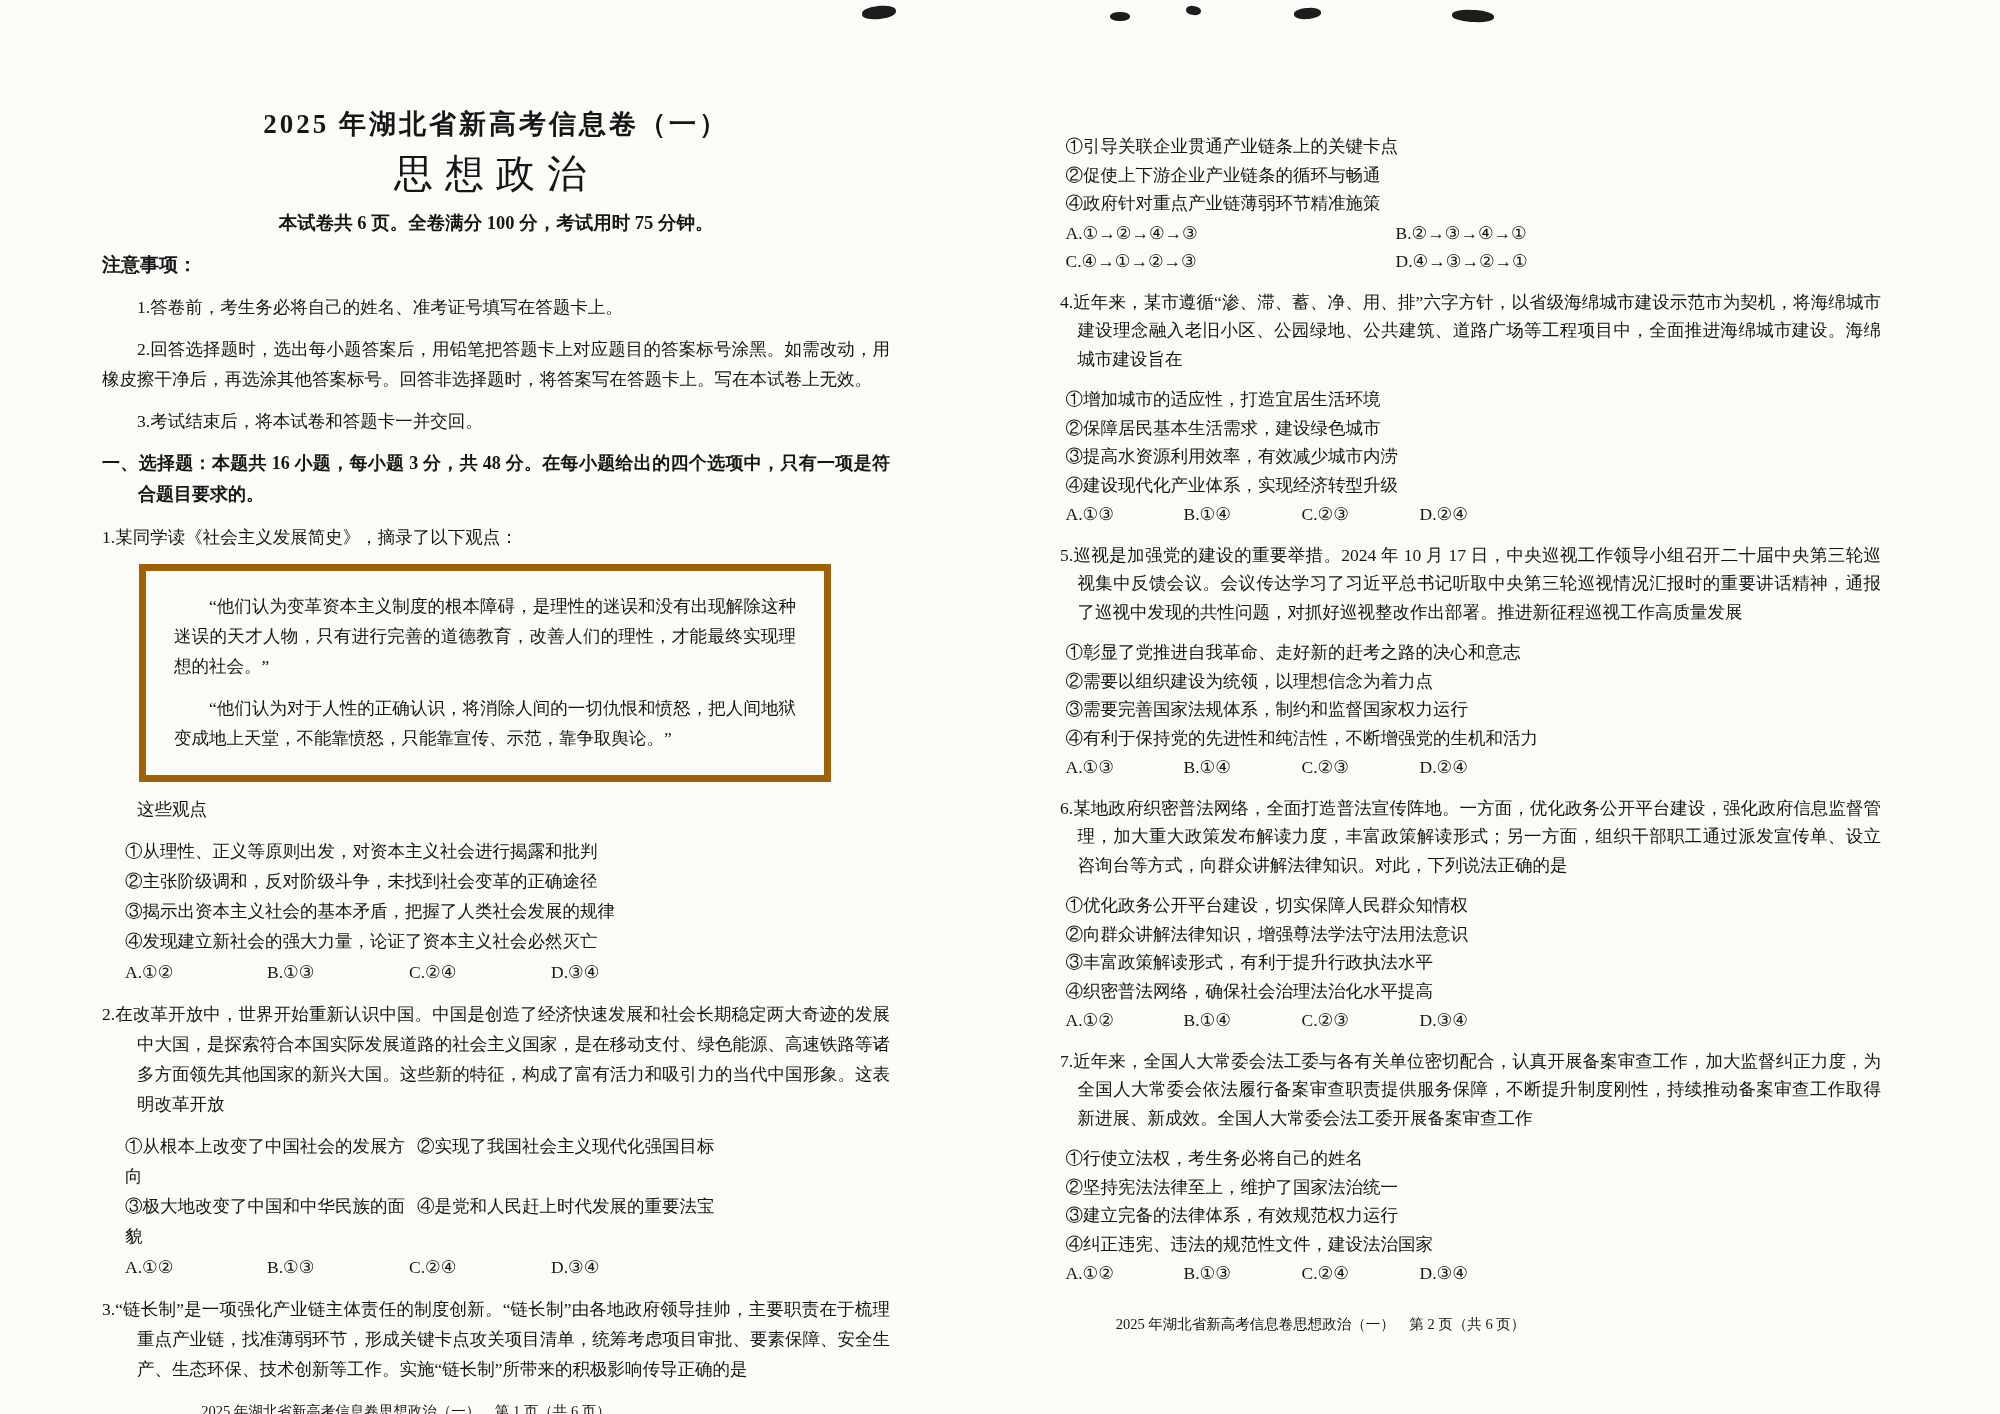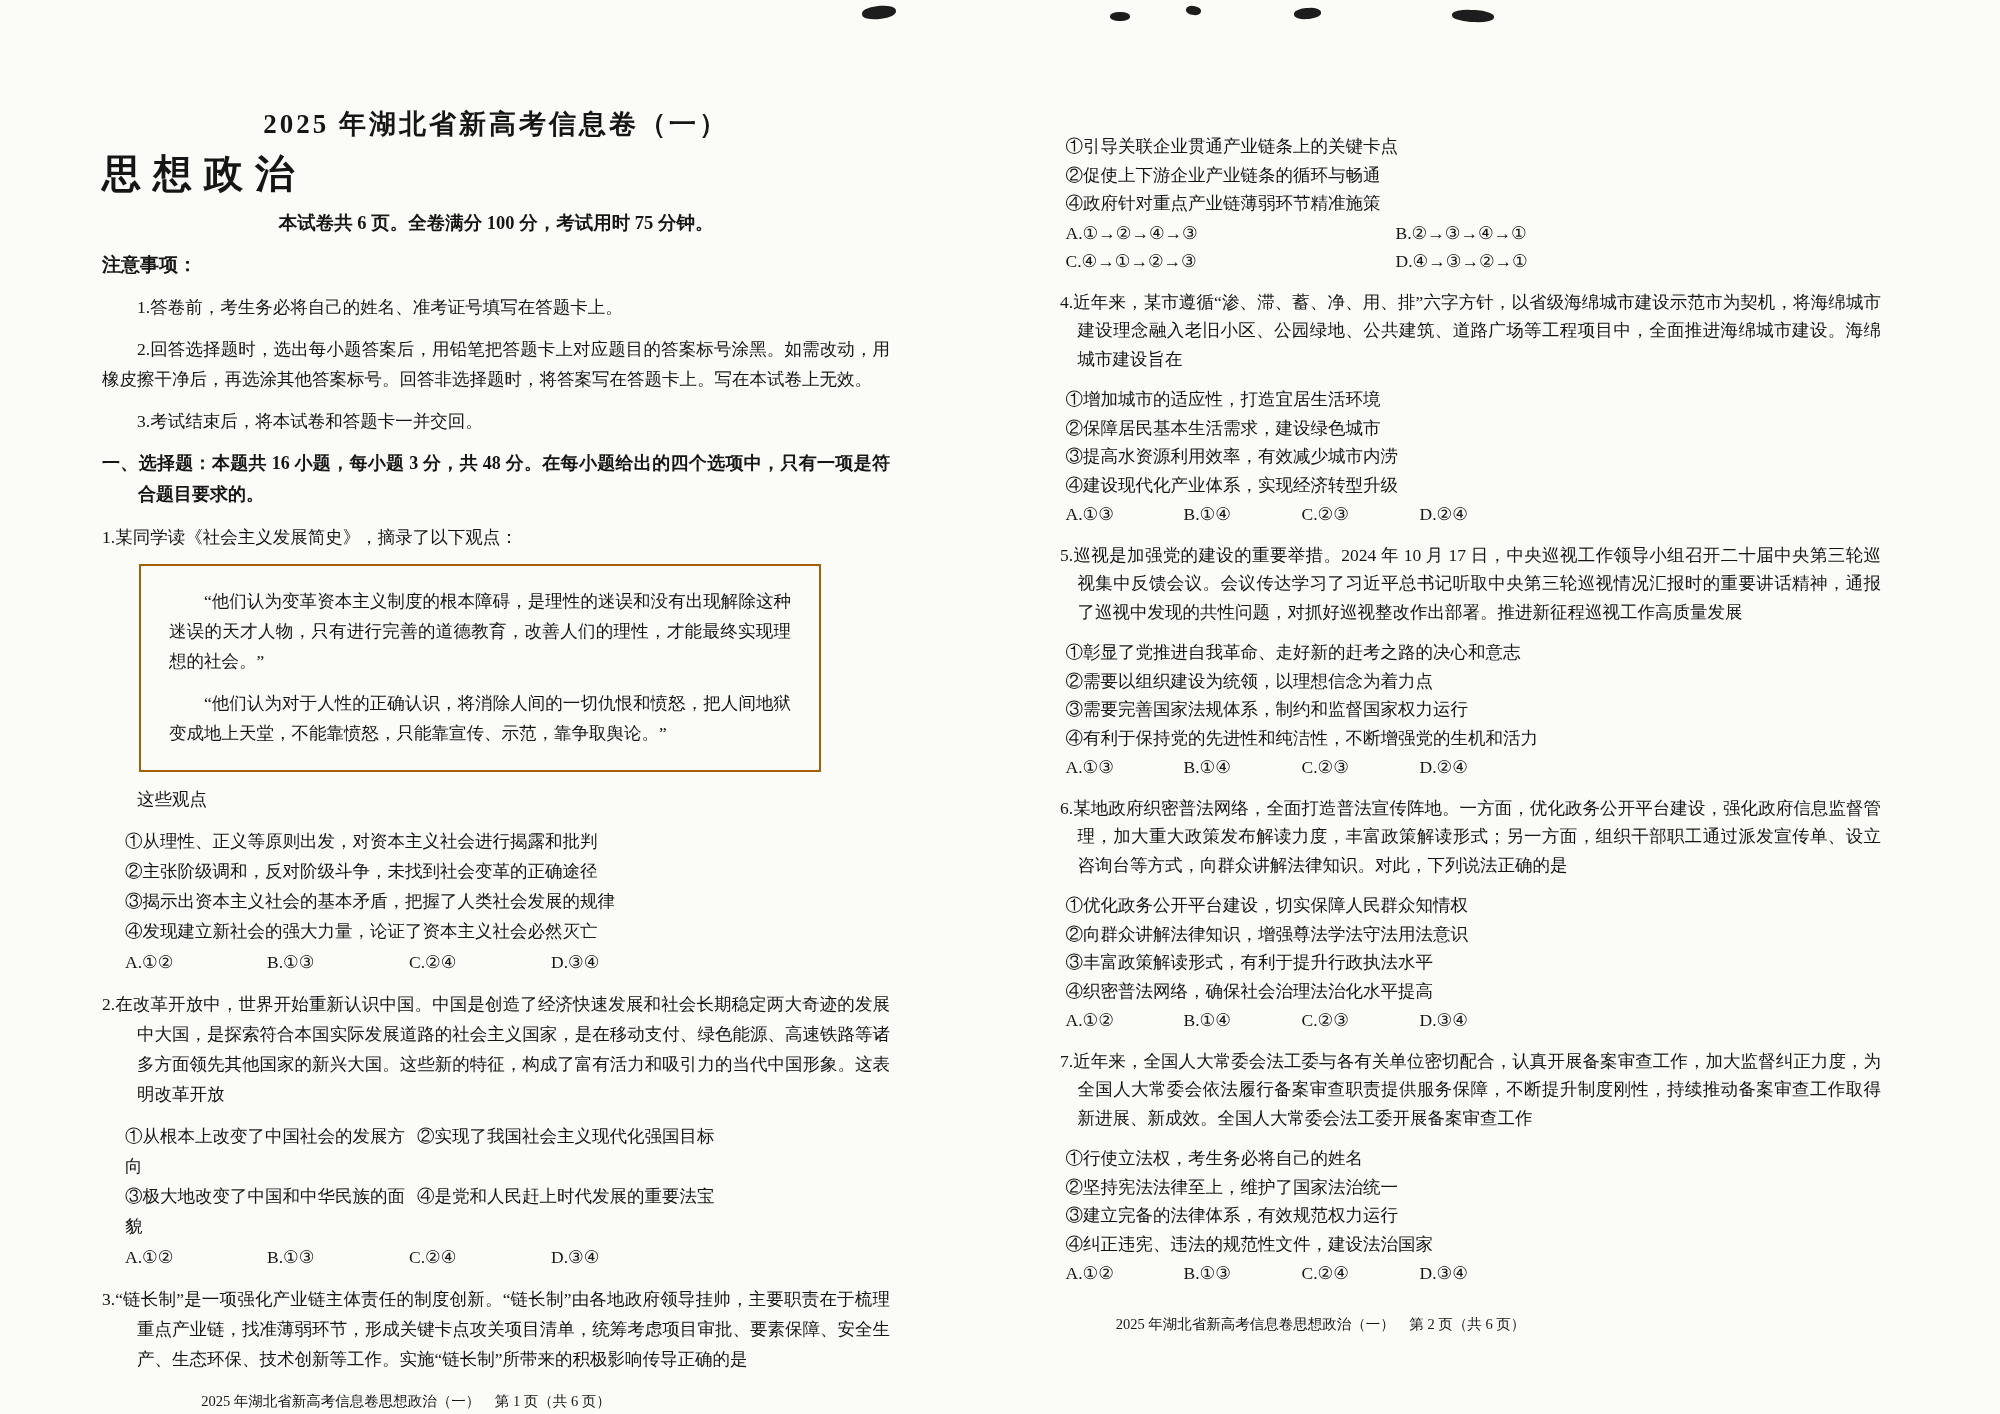--- a/index.html
+++ b/index.html
@@ -9,30 +9,30 @@
     overflow:hidden;
     background:#fbfbf8;
     color:#161616;
     font-family:"Liberation Serif","DejaVu Serif",serif;
   }
   .page{position:absolute;}
   #p1{left:90px;top:96px;width:812px;font-size:17.5px;line-height:30px;}
   #p2{left:1048px;top:130px;width:845px;font-size:17.5px;line-height:28.5px;}
   #p1 p,#p2 p{margin:12px;}
   .title{font-size:27px;font-weight:bold;text-align:center;letter-spacing:3px;margin-top:56px;line-height:32px;}
-  .subject{font-size:39px;font-weight:bold;text-align:left;letter-spacing:12px;margin-top:16px;line-height:44px;}
+  .subject{font-size:39px;font-weight:normal;text-align:center;letter-spacing:12px;margin-top:16px;line-height:44px;}
   .exam-info{font-size:18.5px;font-weight:bold;text-align:center;margin-top:22px;}
   .notes-title{font-size:19px;font-weight:bold;margin-top:34px;}
   .note{margin-top:2px;text-indent:2em;text-align:justify;}
   .section-title{font-weight:bold;font-size:18px;margin-top:26px;padding-left:2em;text-indent:-2em;text-align:justify;line-height:31px;}
   .q{padding-left:2em;}
   #p2 .q{padding-left:1em;}
   .stem{margin-top:2px;text-indent:-2em;text-align:justify;}
   #p2 .stem{text-indent:-1em;}
-  .qbox{border:2px solid #a16207;width:646px;margin:8px 0 4px 14px;padding:8px 16px 10px;}
+  .qbox{border:7px solid #a16207;width:646px;margin:8px 0 4px 14px;padding:8px 16px 10px;}
   .qbox p{text-indent:2em;text-align:justify;}
   .lead{margin-top:4px;}
   .items{margin-top:2px;}
   .items > span{display:block;}
   .items.two-col{display:grid;grid-template-columns:292px 1fr;}
   .opts{display:grid;margin-top:1px;}
   #p1 .opts{grid-template-columns:142px 142px 142px 1fr;}
   #p2 .opts4{grid-template-columns:118px 118px 118px 1fr;}
   #p2 .opts2{grid-template-columns:330px 1fr;}
   .opts span{display:block;}

